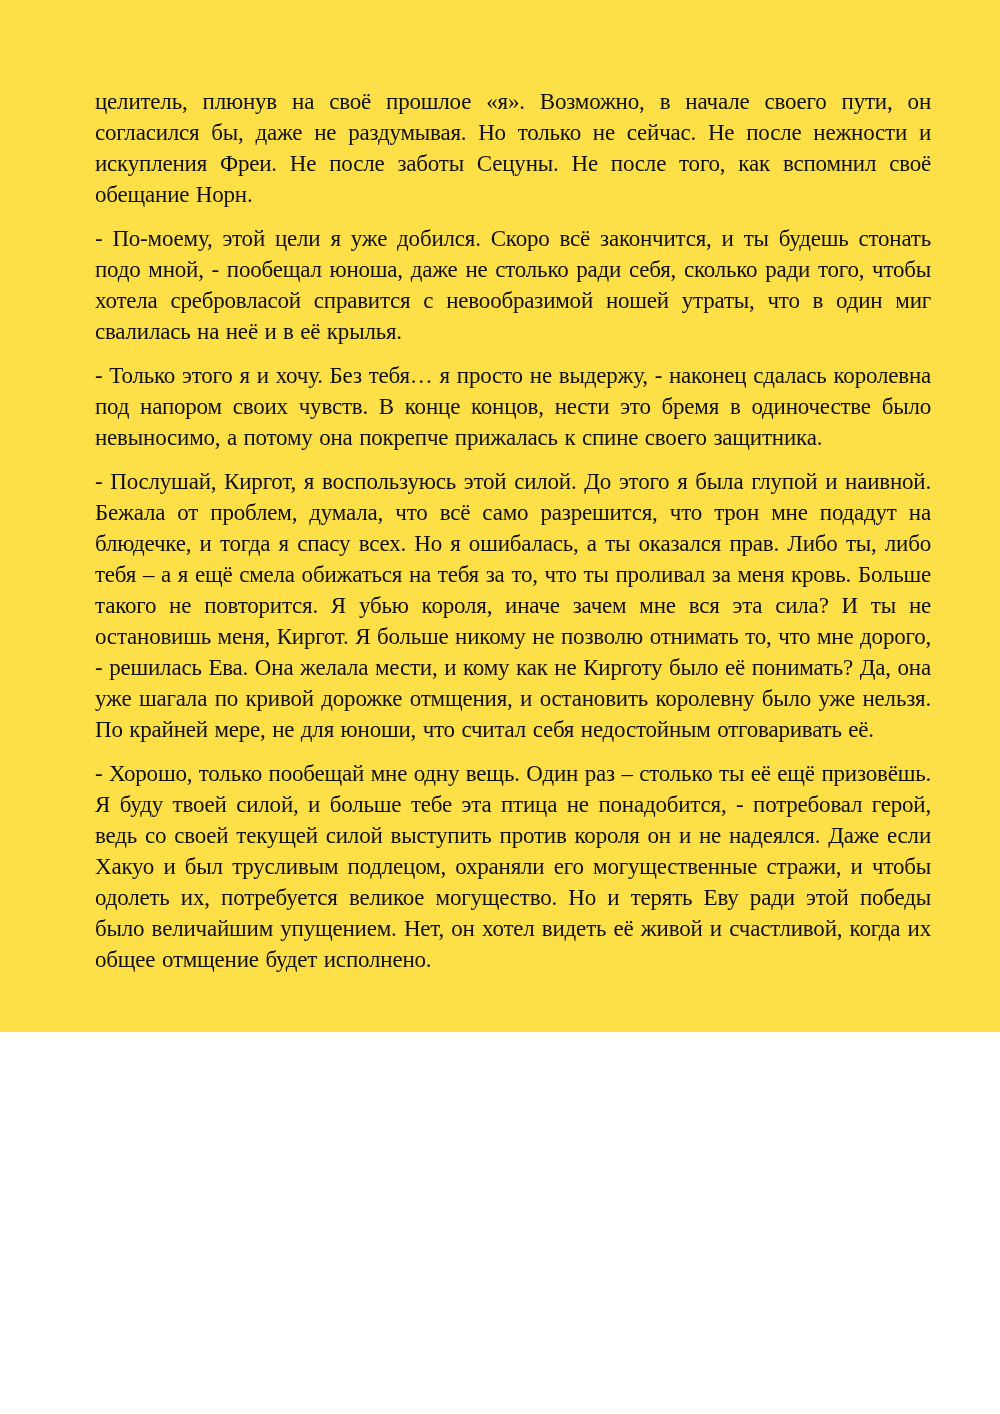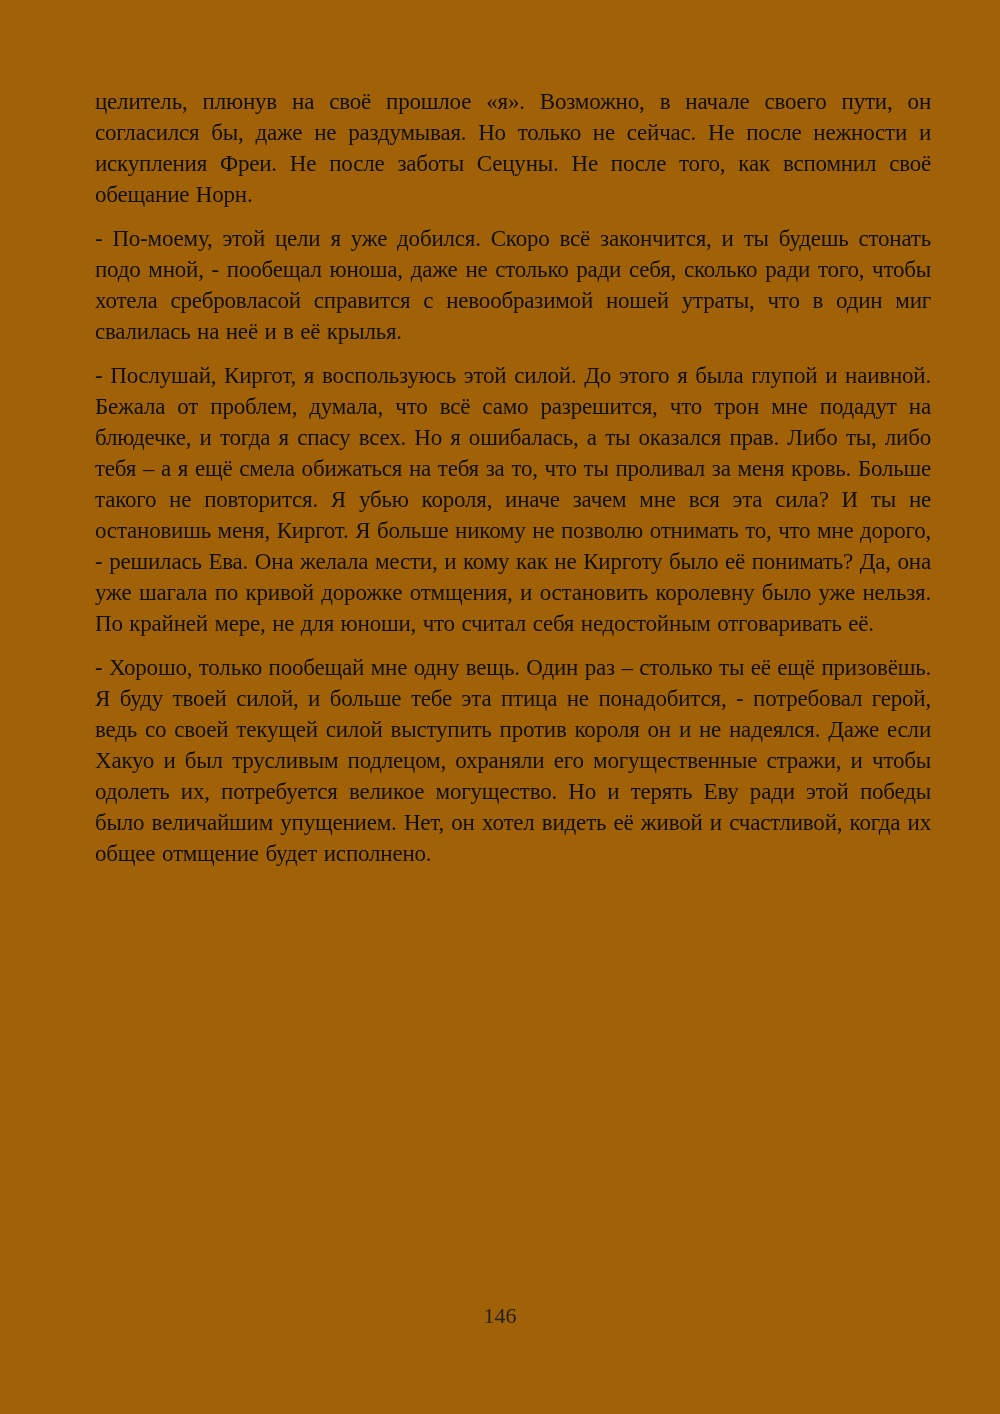--- a/index.html
+++ b/index.html
@@ -3,22 +3,22 @@
 <meta charset="utf-8">
 <style>
   html, body {
     margin: 0;
     padding: 0;
     background: #ffffff;
   }
   .page {
     position: relative;
     width: 1000px;
-    height: 1414px;
-    background: #a16207;
+    height: 1032px;
+    background: #fde047;
     overflow: hidden;
     font-family: "Liberation Serif", serif;
     color: #101010;
   }
   .text-block {
     position: absolute;
     left: 95px;
     top: 86px;
     width: 836px;
   }
@@ -41,17 +41,18 @@
     color: #222222;
   }
 </style>
 </head>
 <body>
 
 <div class="page">
   <div class="text-block">
     <p>целитель, плюнув на своё прошлое «я». Возможно, в начале своего пути, он согласился бы, даже не раздумывая. Но только не сейчас. Не после нежности и искупления Фреи. Не после заботы Сецуны. Не после того, как вспомнил своё обещание Норн.</p>
     <p>- По-моему, этой цели я уже добился. Скоро всё закончится, и ты будешь стонать подо мной, - пообещал юноша, даже не столько ради себя, сколько ради того, чтобы хотела сребровласой справится с невообразимой ношей утраты, что в один миг свалилась на неё и в её крылья.</p>
+    <p>- Только этого я и хочу. Без тебя… я просто не выдержу, - наконец сдалась королевна под напором своих чувств. В конце концов, нести это бремя в одиночестве было невыносимо, а потому она покрепче прижалась к спине своего защитника.</p>
     <p>- Послушай, Киргот, я воспользуюсь этой силой. До этого я была глупой и наивной. Бежала от проблем, думала, что всё само разрешится, что трон мне подадут на блюдечке, и тогда я спасу всех. Но я ошибалась, а ты оказался прав. Либо ты, либо тебя – а я ещё смела обижаться на тебя за то, что ты проливал за меня кровь. Больше такого не повторится. Я убью короля, иначе зачем мне вся эта сила? И ты не остановишь меня, Киргот. Я больше никому не позволю отнимать то, что мне дорого, - решилась Ева. Она желала мести, и кому как не Кирготу было её понимать? Да, она уже шагала по кривой дорожке отмщения, и остановить королевну было уже нельзя. По крайней мере, не для юноши, что считал себя недостойным отговаривать её.</p>
     <p>- Хорошо, только пообещай мне одну вещь. Один раз – столько ты её ещё призовёшь. Я буду твоей силой, и больше тебе эта птица не понадобится, - потребовал герой, ведь со своей текущей силой выступить против короля он и не надеялся. Даже если Хакуо и был трусливым подлецом, охраняли его могущественные стражи, и чтобы одолеть их, потребуется великое могущество. Но и терять Еву ради этой победы было величайшим упущением. Нет, он хотел видеть её живой и счастливой, когда их общее отмщение будет исполнено.</p>
   </div>
   <div class="page-number">146</div>
 </div>
 
 </body></html>

